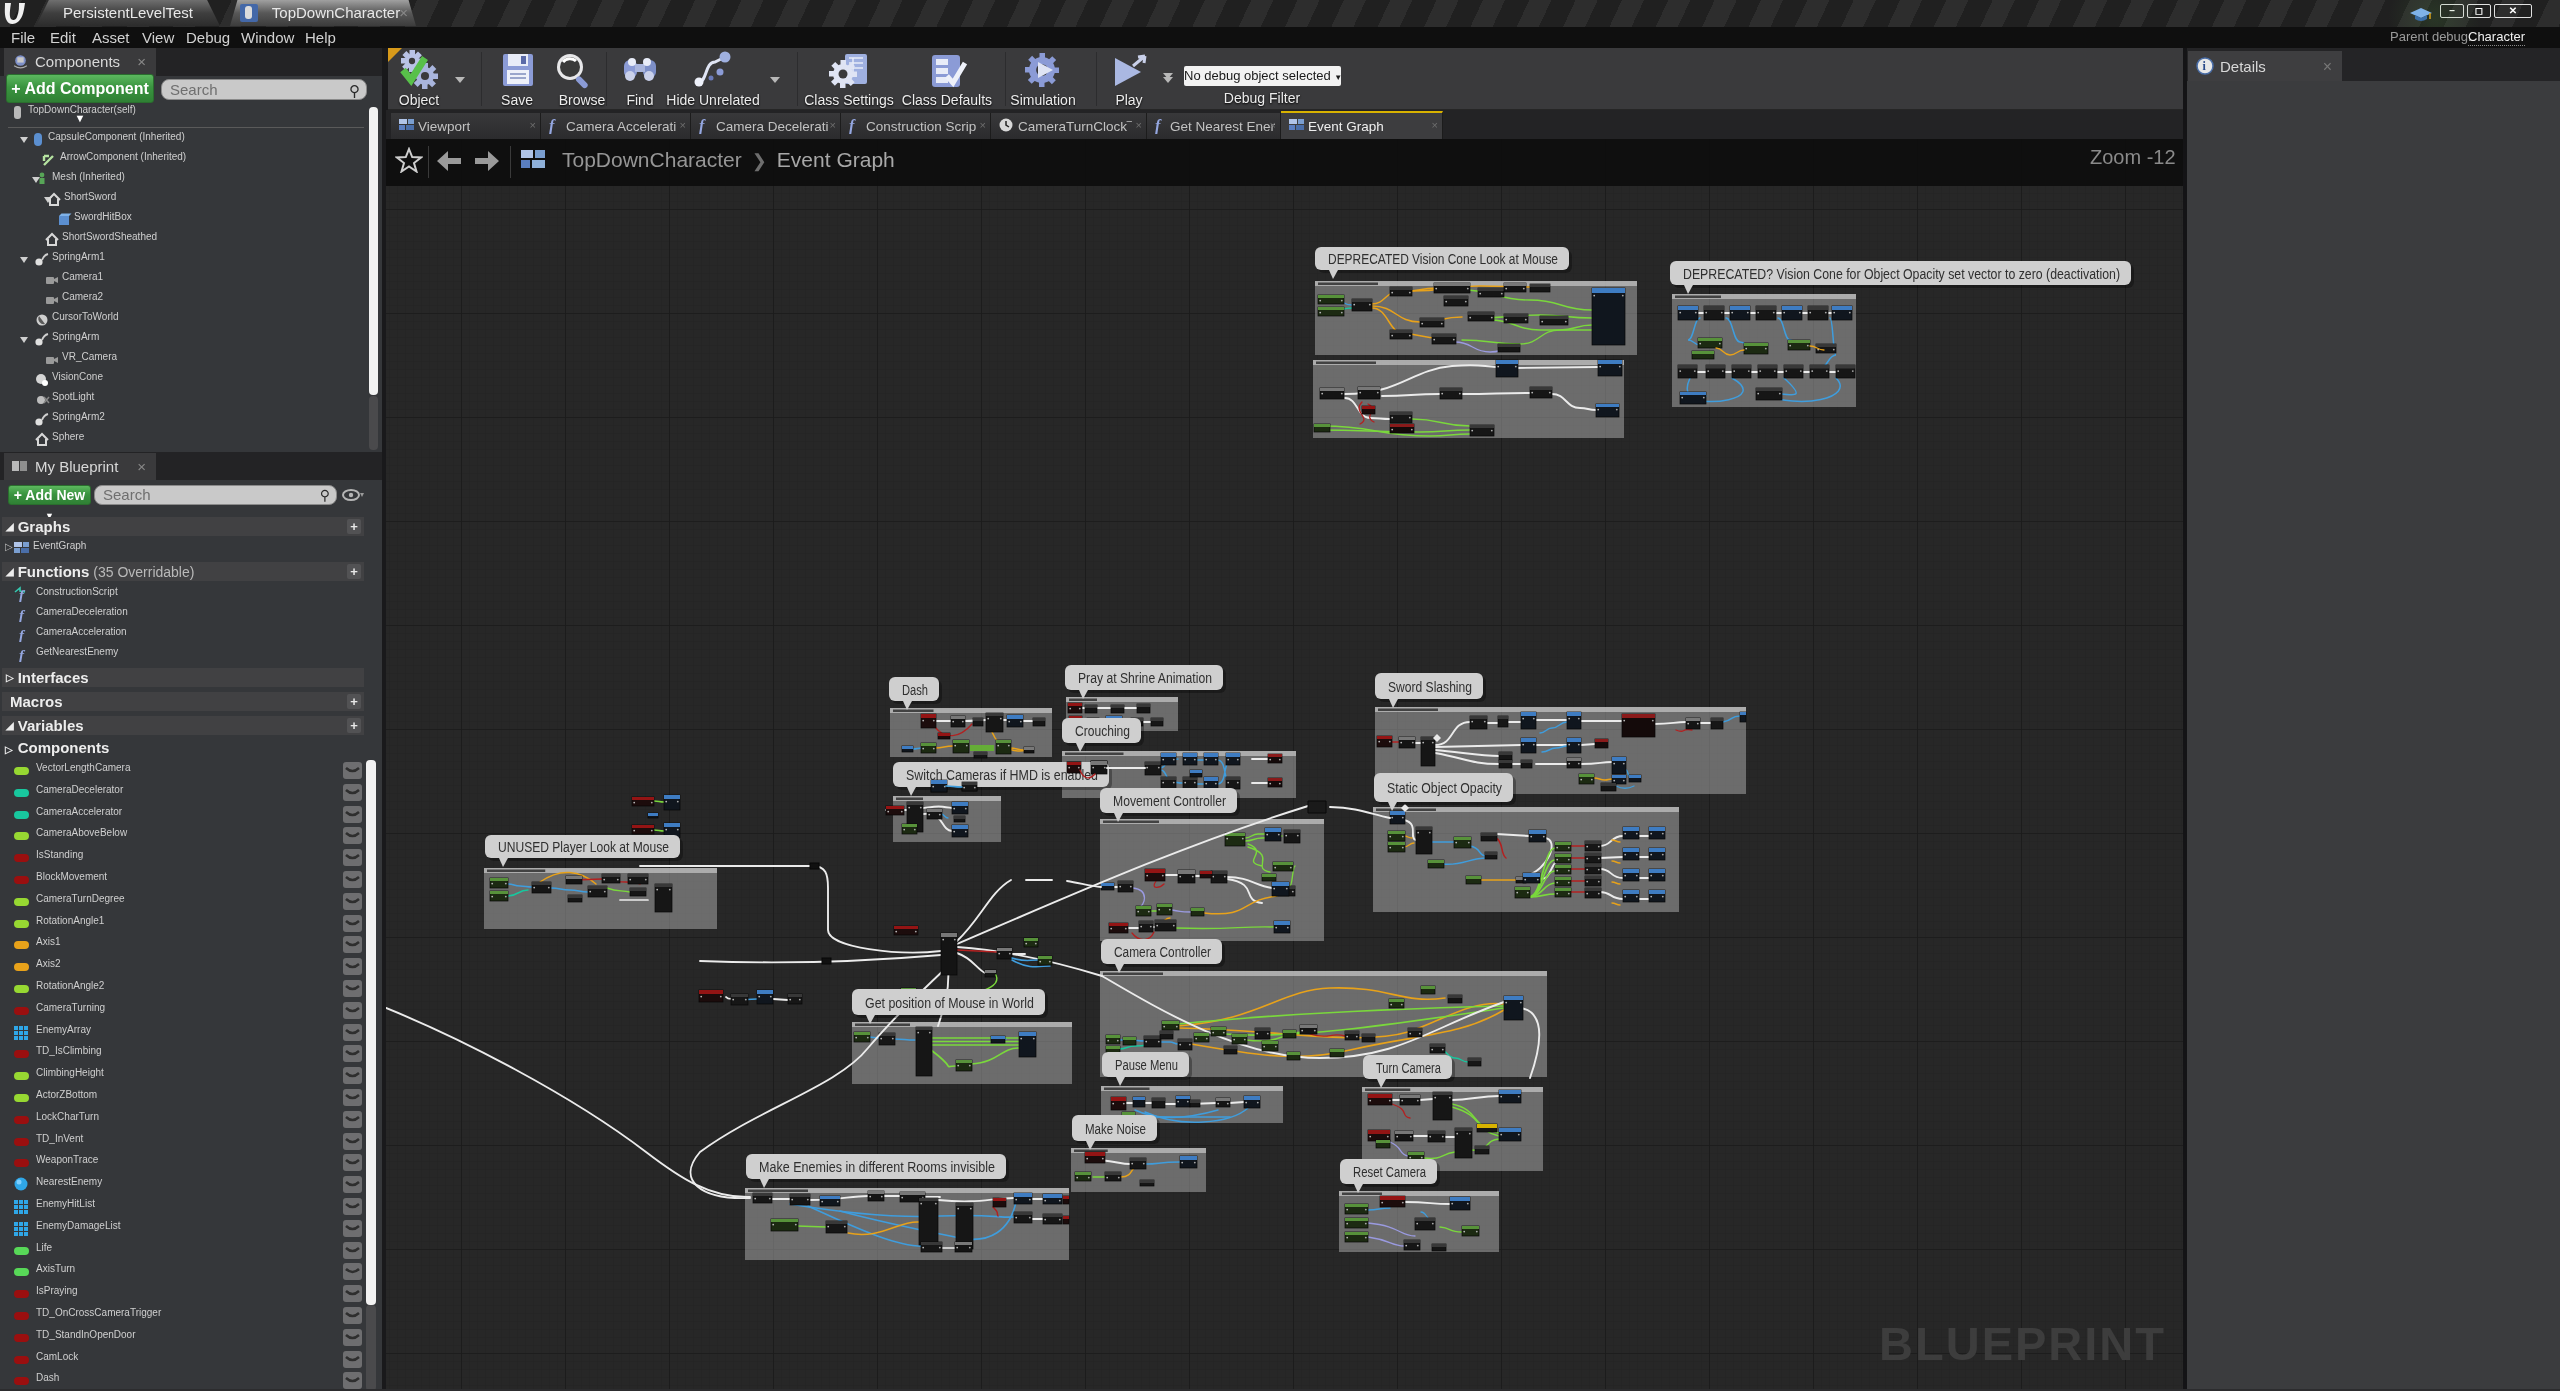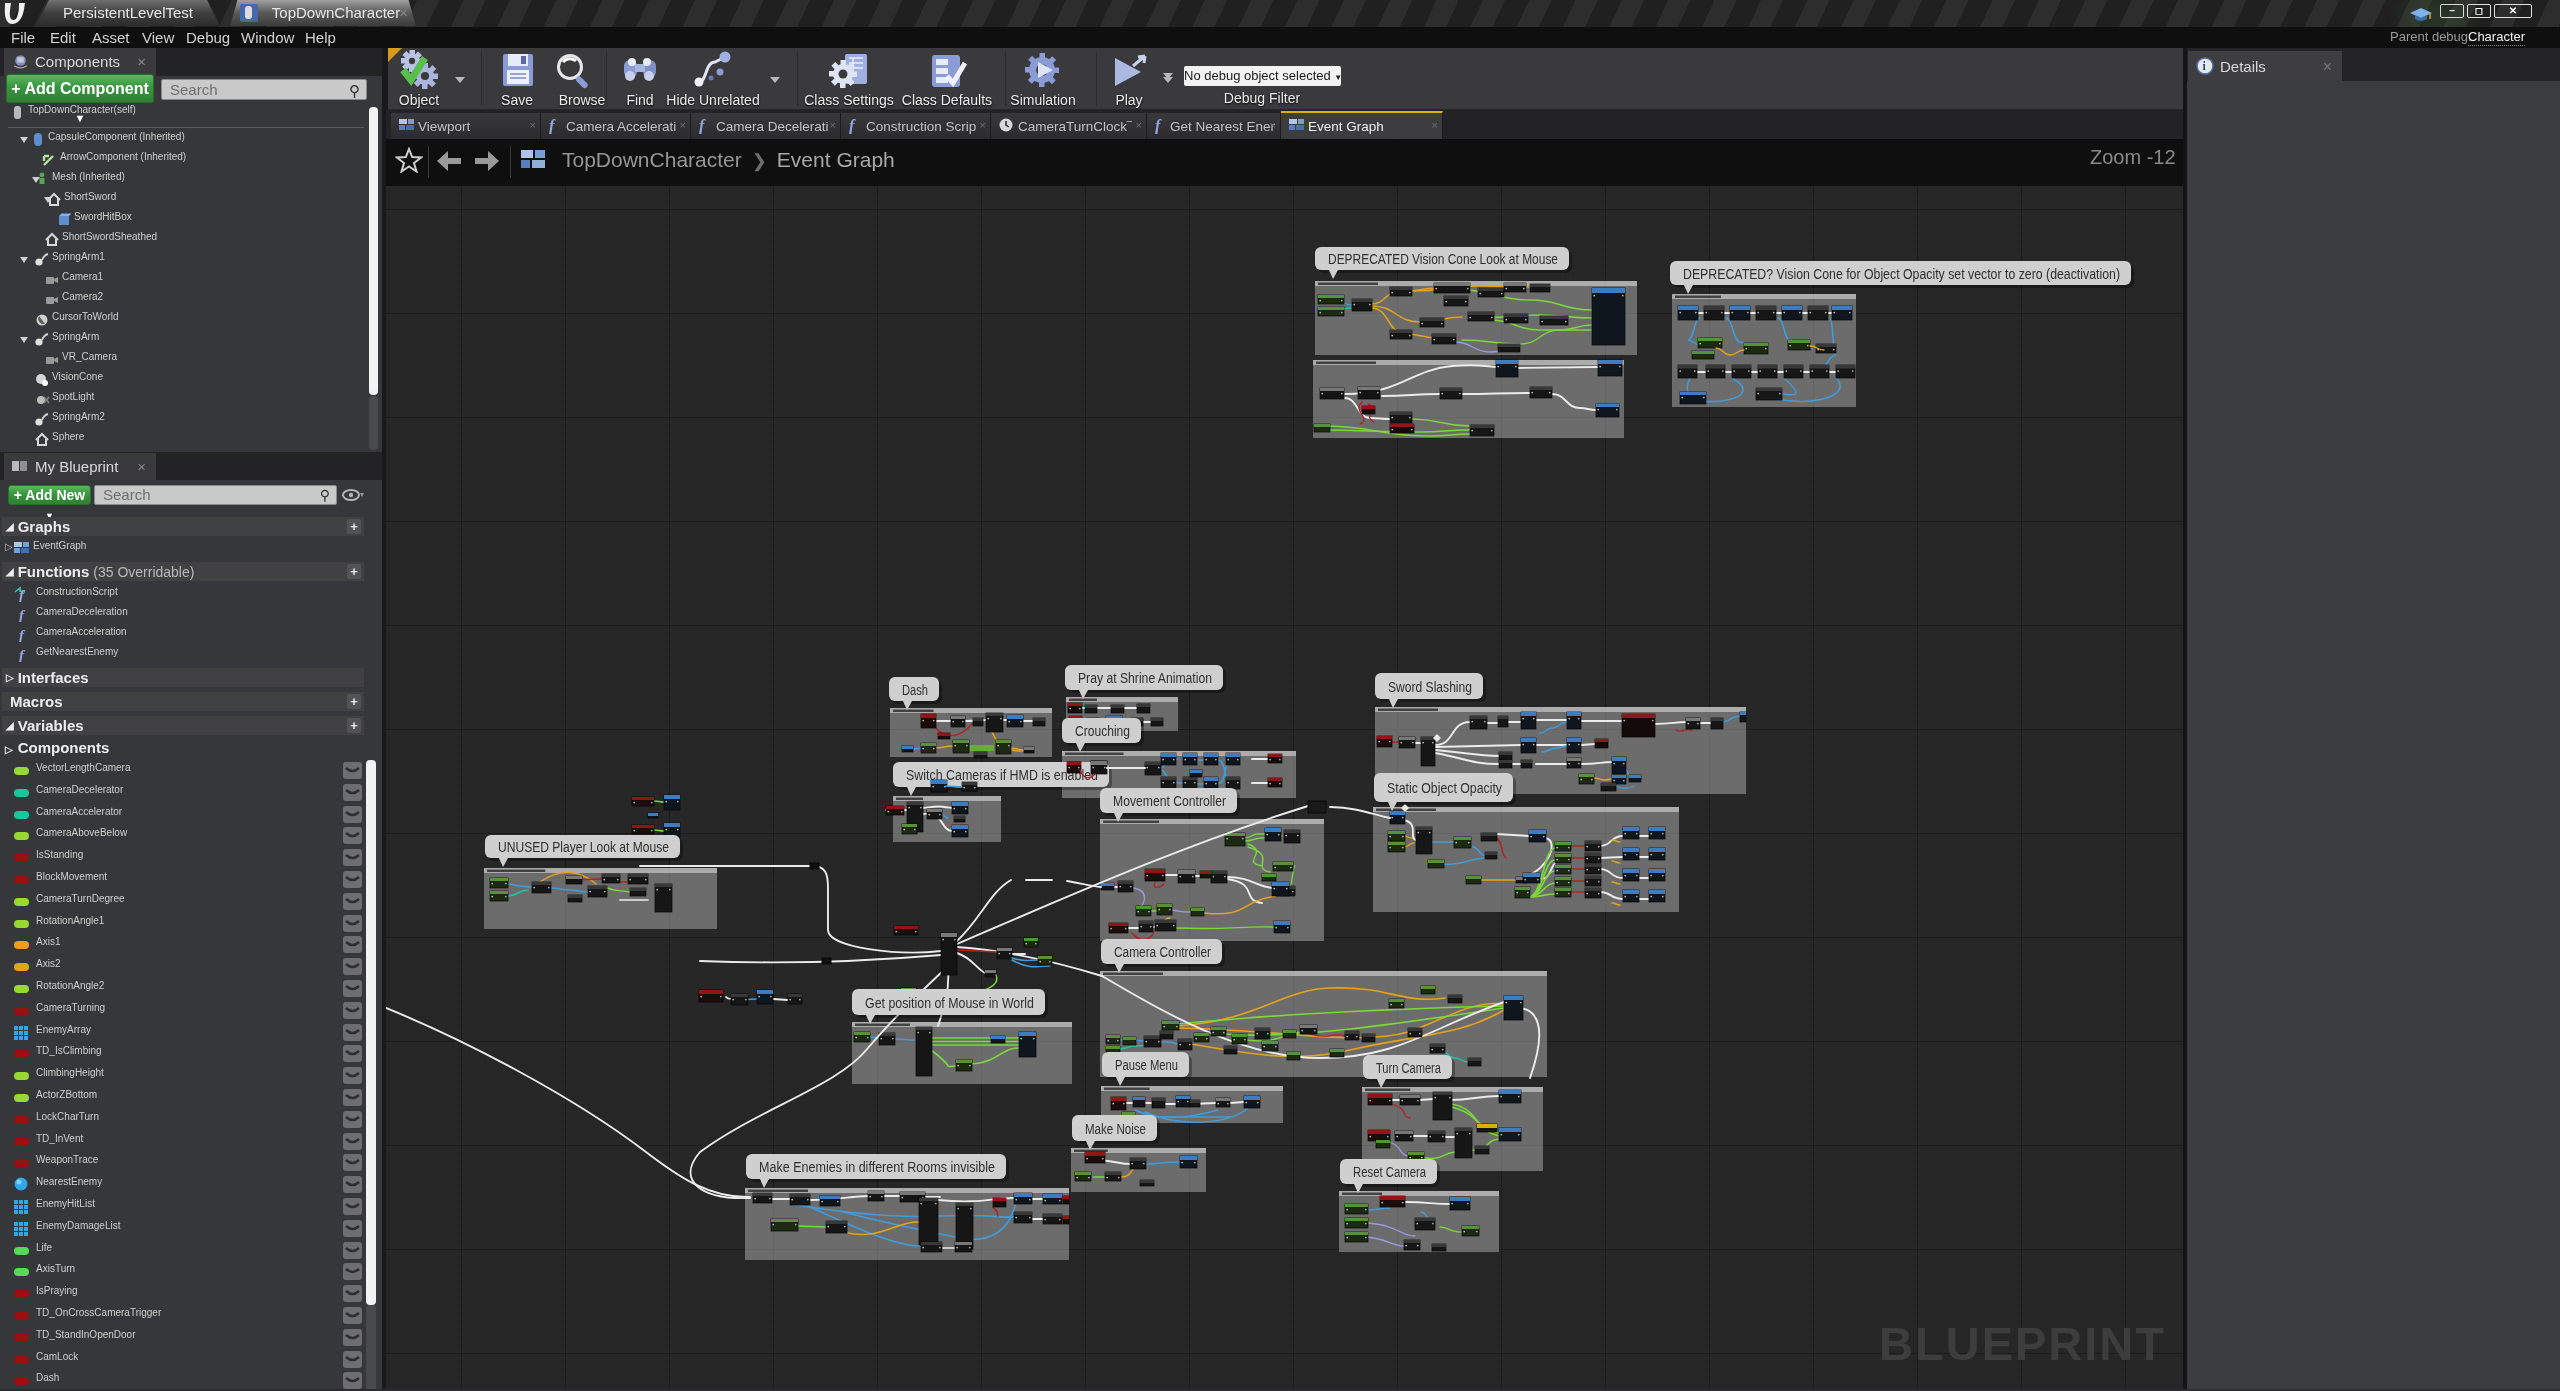--- a/index.html
+++ b/index.html
@@ -7,21 +7,21 @@
 .titlebar{left:0;top:0;width:2560px;height:27px;
  background:repeating-linear-gradient(115deg,#2d2d2d 0 20px,#202020 20px 42px);}
 .doctab{top:0;height:26px;color:#e8e8e8;font-size:15px;line-height:26px;text-align:center;}
 .menubar{left:0;top:27px;width:2560px;height:21px;background:#0f0f0f;color:#d2d2d2;font-size:15px;}
 .menubar span{position:absolute;top:2px}
 .lp{background:#35373a}
 .seg{position:absolute;color:#cfcfcf;font-size:10px;white-space:nowrap}
 .hdrtab{background:#3a3a3c;color:#d8d8d8;font-size:15px}
 .greenbtn{background:linear-gradient(#5cb85f,#3a9440 45%,#2f8034);border:1px solid #2a6e2e;
  border-radius:3px;color:#fff;font-weight:bold;text-align:center}
-.searchbox{background:#c9c9c9;border:1px solid #8a8a8a;border-radius:2px;color:#6f6f6f;font-size:15px}
+.searchbox{background:#c9c9c9;border:1px solid #8a8a8a;border-radius:8px;color:#6f6f6f;font-size:15px}
 .sect{background:#414143;color:#ededed;font-weight:bold;font-size:15px}
 .plusbtn{position:absolute;width:14px;height:15px;background:#525254;border-radius:2px;color:#e8e8e8;
  font-weight:bold;font-size:13px;text-align:center;line-height:15px}
 .toolbar{left:388px;top:48px;width:1795px;height:62px;background:#3a3a3c;border-bottom:1px solid #262626}
 .tbtxt{position:absolute;color:#ececec;font-size:14px;text-shadow:0 1px 2px #000;white-space:nowrap}
 .tabrow{left:386px;top:110px;width:1797px;height:29px;background:#232325}
 .gtab{position:absolute;top:113px;height:26px;background:linear-gradient(#38383a,#2b2b2d);
  color:#c2c2c2;font-size:13.5px;border-right:1px solid #1c1c1c}
 .gtab.active{background:#3d3d3f;border-top:2px solid #d8b200;color:#efefef;top:111px;height:28px}
 .bubtext{fill:#2f2f2f;font-size:15.5px;font-family:"Liberation Sans",sans-serif}

